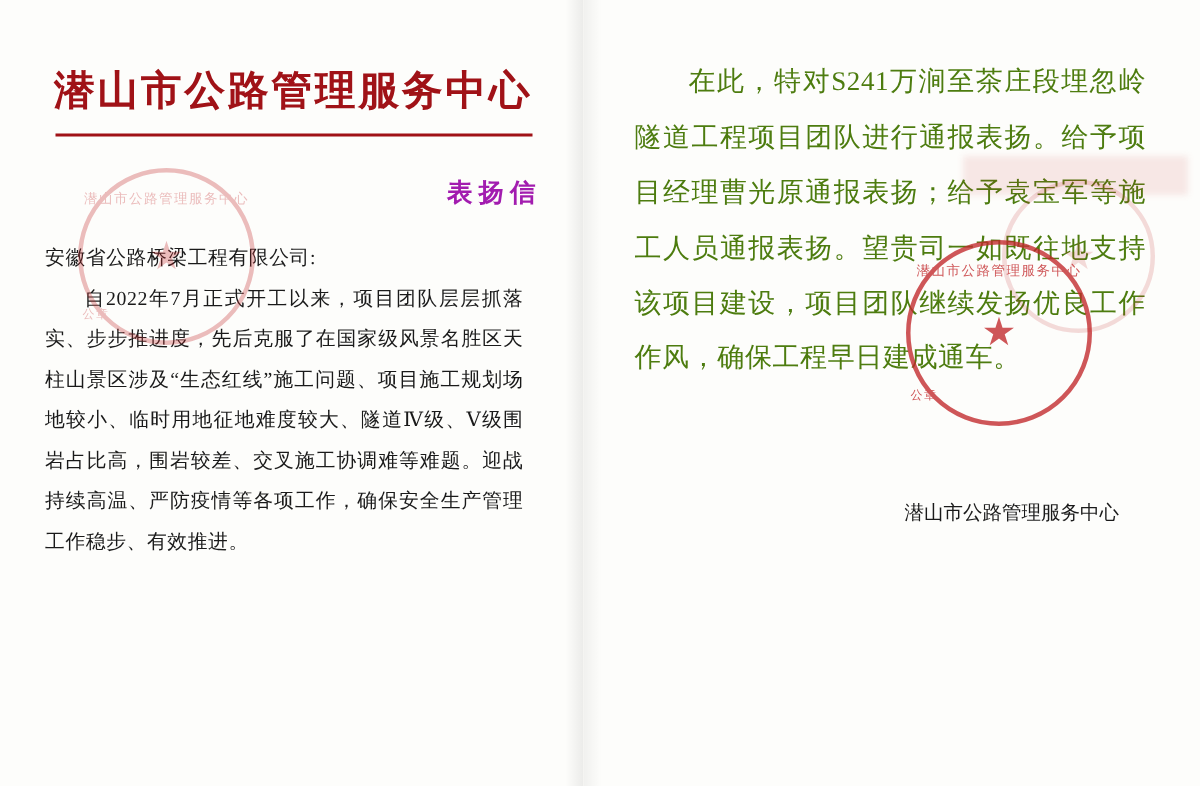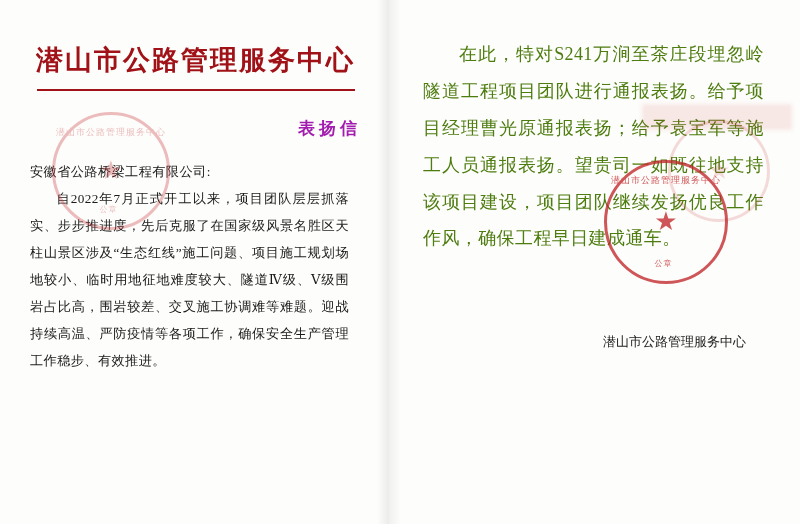--- a/index.html
+++ b/index.html
@@ -121,21 +121,21 @@
     text-align: center;
     color: #c2282b;
     font-size: 9px;
     letter-spacing: 1px;
     white-space: nowrap;
   }
   .seal-text-bottom {
     position: absolute;
     left: 0; right: 5px;
     bottom: 12px;
-    text-align: center;
+    text-align: left;
     color: #c2282b;
     font-size: 8px;
     letter-spacing: 1px;
     white-space: nowrap;
   }
   .seal-star {
     position: absolute;
     left: 50%;
     top: 50%;
     transform: translate(-50%, -50%);

